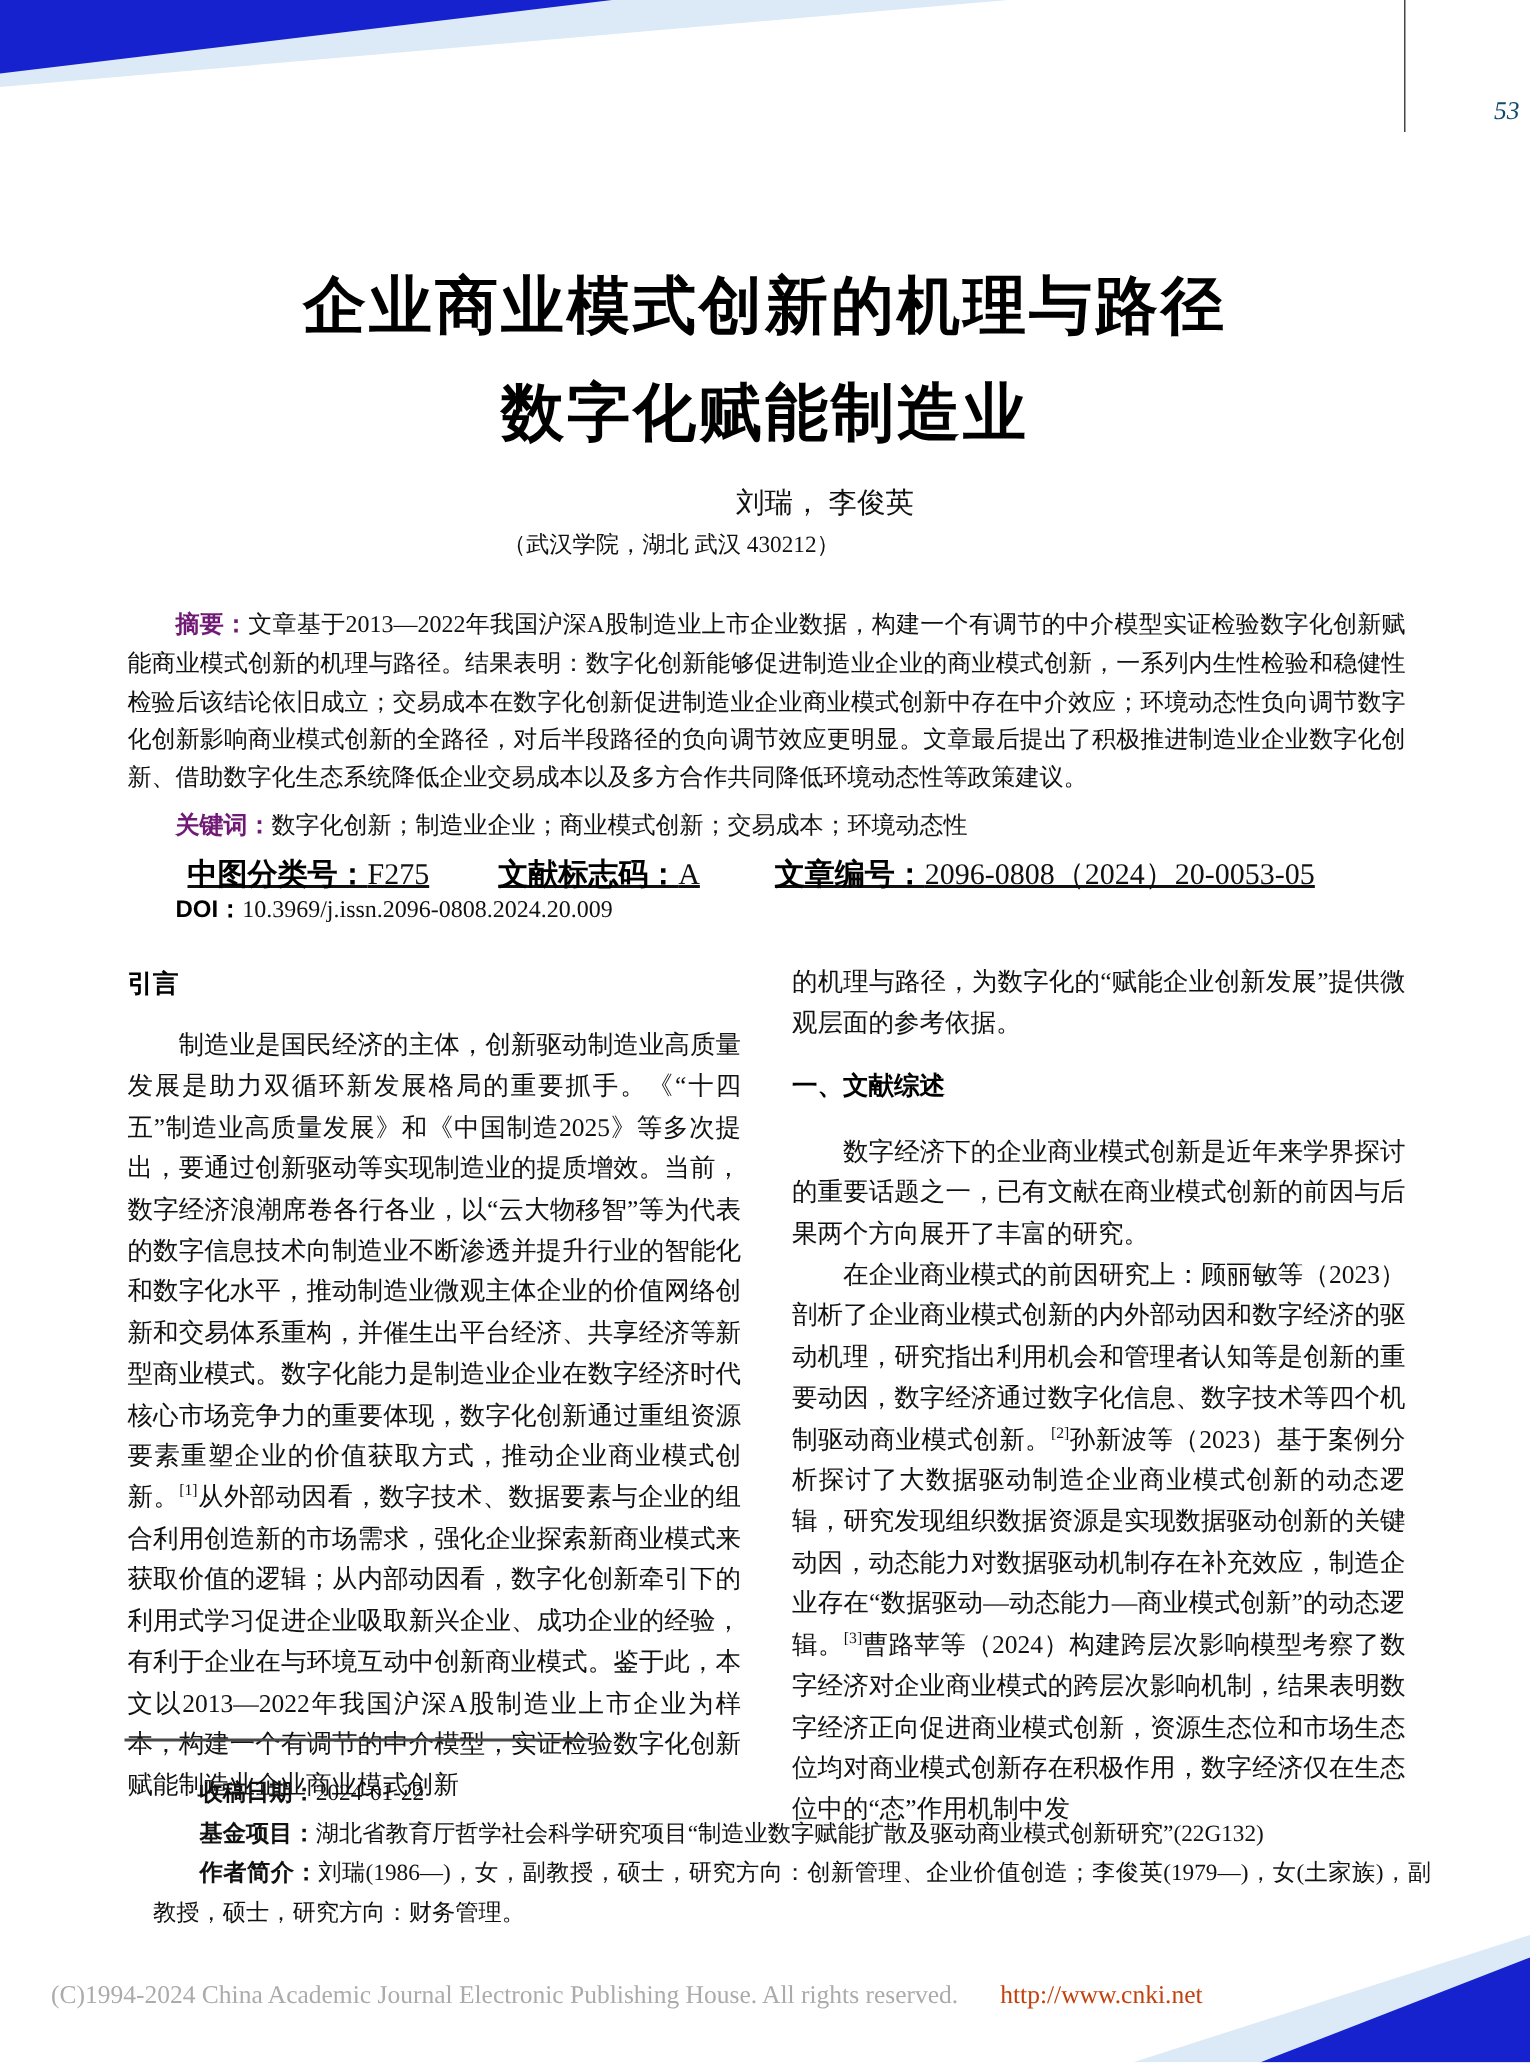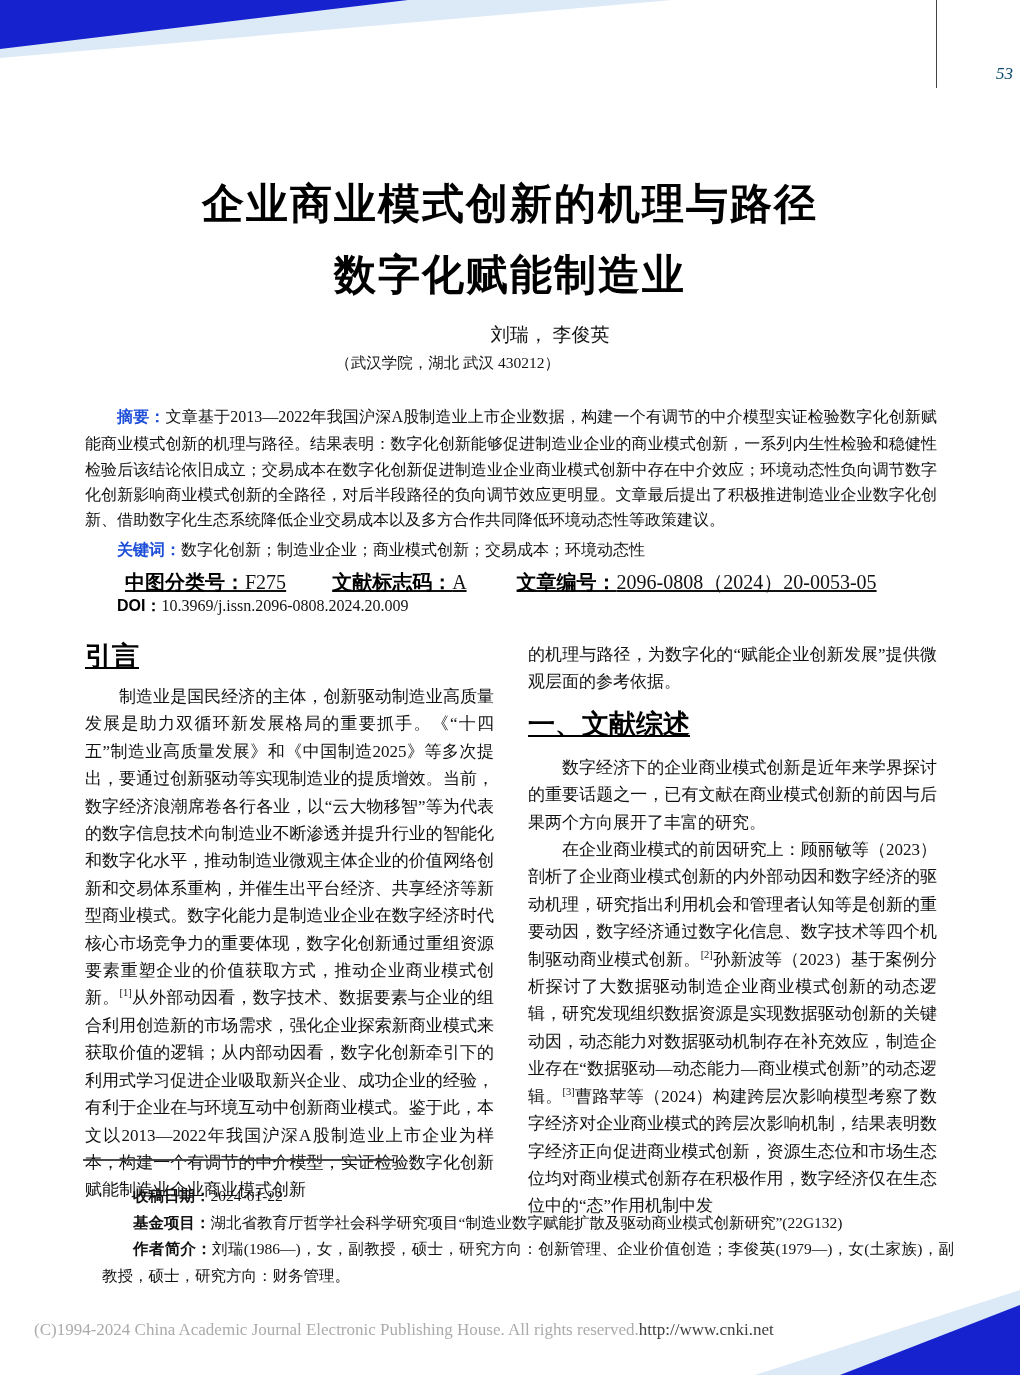--- a/index.html
+++ b/index.html
@@ -20,51 +20,51 @@
   #pagenum{left:996px;top:64px;font-size:17px;color:#0c4a6e;font-style:italic;}
 
   
   #title{left:0;top:168px;width:1020px;text-align:center;
     font-family:"Liberation Sans","DejaVu Sans",sans-serif;
     font-weight:bold;font-size:42px;line-height:71px;color:#000;letter-spacing:2px;}
   #authors{left:0;top:322px;width:1020px;text-align:center;font-size:19px;color:#111;padding-left:40px;}
   #affiliation{left:0;top:353px;width:895px;text-align:center;font-size:15.5px;color:#111;}
 
   
-  .meta-blue{color:#1d4ed8;font-family:Liberation Mono, monospace;font-weight:bold;}
+  .meta-blue{color:#701a75;font-family:Liberation Mono, monospace;font-weight:bold;}
   .meta-bold{font-family:"Liberation Sans","DejaVu Sans",sans-serif;font-weight:bold;color:#000;}
   #abstract{left:85px;top:404px;width:852px;font-size:16px;line-height:25.3px;
     text-align:justify;text-indent:2em;color:#111;}
   #keywords{left:85px;top:540px;width:852px;font-size:16px;text-indent:2em;color:#111;}
   #classline{left:85px;top:569px;width:852px;font-size:20px;text-indent:2em;color:#111;text-decoration:underline;}
   #classline .gap1{display:inline-block;width:46px;}
   #classline .gap2{display:inline-block;width:50px;}
   #doiline{left:85px;top:596px;width:852px;font-size:16px;text-indent:2em;color:#111;}
 
   
   .col{position:absolute;top:641px;width:409px;font-size:17px;line-height:27.4px;
     text-align:justify;color:#111;}
   #col-left{left:85px;}
   #col-right{left:528px;}
   .col h2{font-family:"Liberation Sans","DejaVu Sans",sans-serif;
-    font-size:27px;line-height:30px;color:#000;margin:0 0 12px 0;font-weight:bold;text-decoration:underline;}
+    font-size:17px;line-height:30px;color:#000;margin:0 0 12px 0;font-weight:bold;}
   #col-right h2{margin:13px 0 15px 0;}
   .col p{margin:0;text-indent:2em;}
   .col p.noindent{text-indent:0;}
   .col sup{font-size:10.5px;line-height:0;vertical-align:super;}
 
   
   #footnote-rule{left:83px;top:1159px;width:310px;height:2px;background:#4a4a4a;}
   #footnote{left:102px;top:1183px;width:852px;font-size:15.5px;line-height:26.5px;color:#111;text-align:justify;}
   #footnote p{margin:0;text-indent:2em;}
   #footnote .fn-label{font-family:"Liberation Sans","DejaVu Sans",sans-serif;font-weight:bold;}
 
   
   #copyright{left:34px;top:1320px;width:960px;font-size:17px;color:#ABABAB;}
-  #copyright a{color:#404040;text-decoration:none;}
+  #copyright a{color:#c2410c;text-decoration:none;margin-left:28px;}
 </style>
 </head>
 <body>
 
 <svg id="corner-tl" class="corner" width="680" height="60" viewBox="0 0 680 60">
   <polygon points="0,0 672,0 0,58" fill="#DCE9F6"></polygon>
   <polygon points="0,0 408,0 0,49" fill="#1522CE"></polygon>
 </svg>
 <svg id="corner-br" class="corner" width="265" height="93" viewBox="0 0 265 93">
   <polygon points="265,93 0,93 265,8" fill="#DCE9F6"></polygon>

